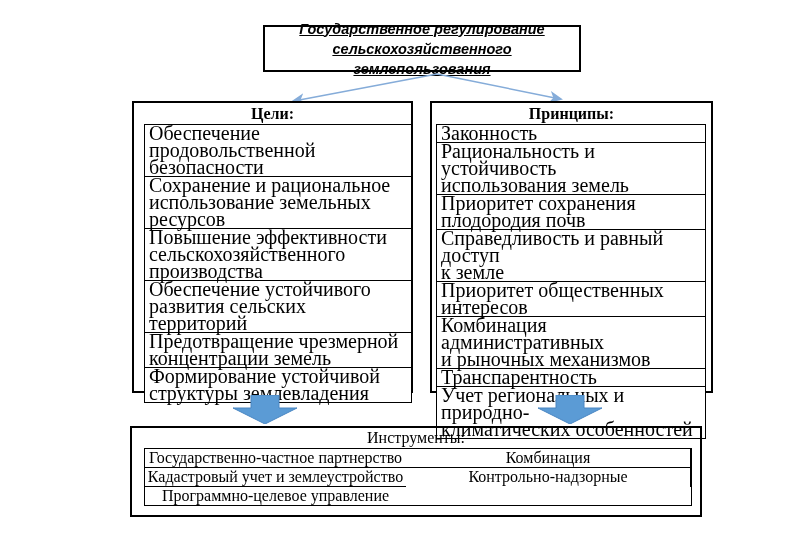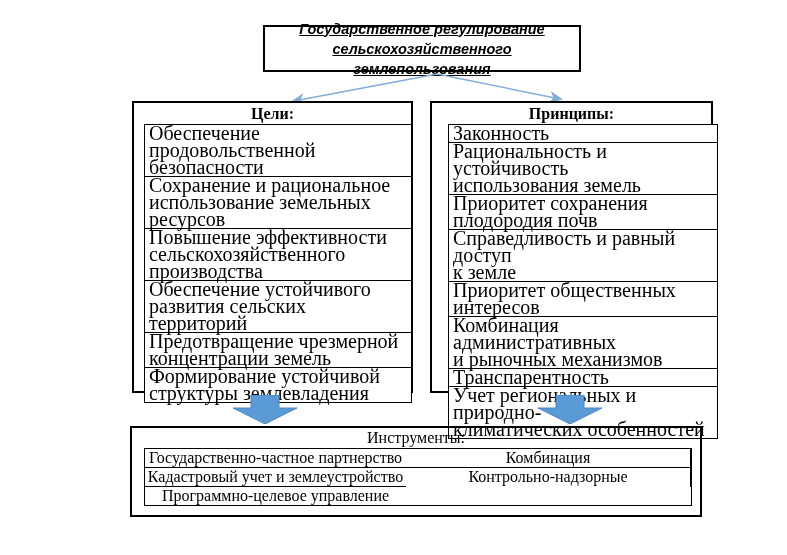--- a/index.html
+++ b/index.html
@@ -43,21 +43,21 @@
     font-weight: bold;
     font-size: 16px;
     line-height: 21px;
     height: 21px;
   }
   .inner-table {
     border: 1px solid #000;
     background: #fff;
   }
   .goals-box .inner-table { margin-left: 10px; width: 266px; }
-  .principles-box .inner-table { margin-left: 16px; width: 268px; }
+  .principles-box .inner-table { margin-left: 4px; width: 268px; }
   .cell {
     font-size: 20px;
     line-height: 17px;
     padding: 0 2px 0 4px;
     border-bottom: 1px solid #000;
     white-space: pre-line;
   }
   .cell:last-child { border-bottom: none; }
 
   

